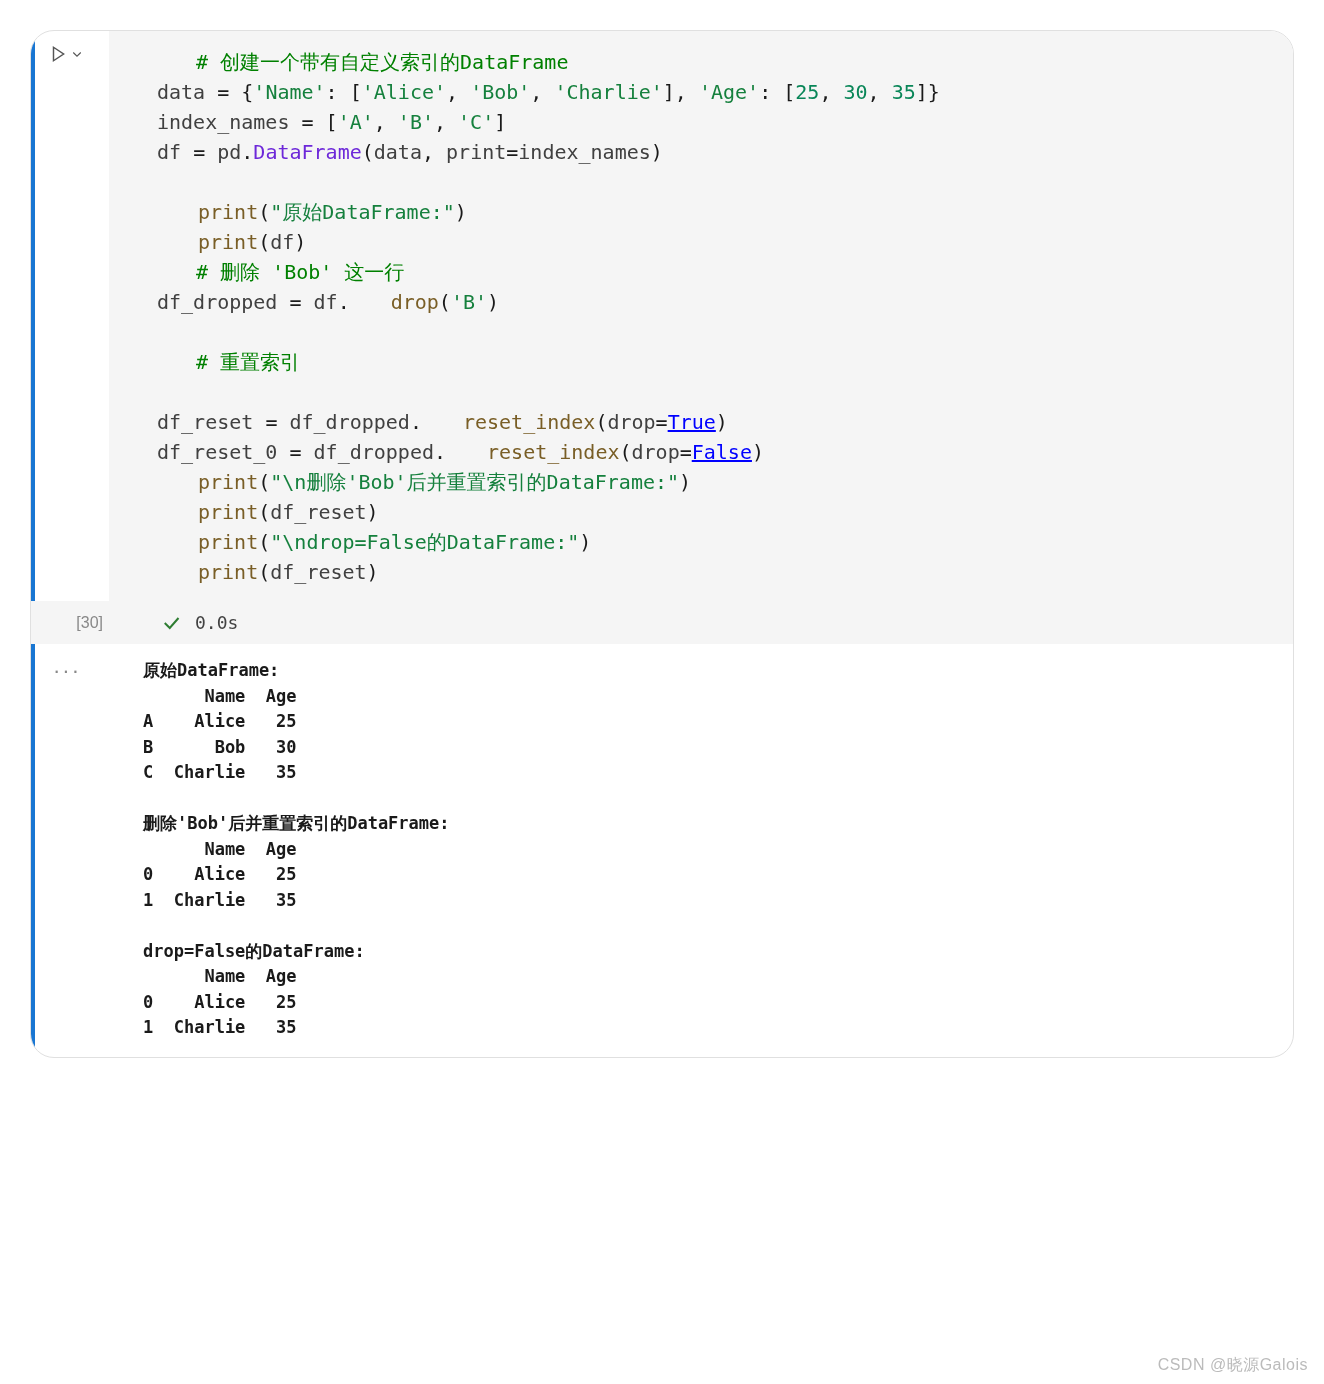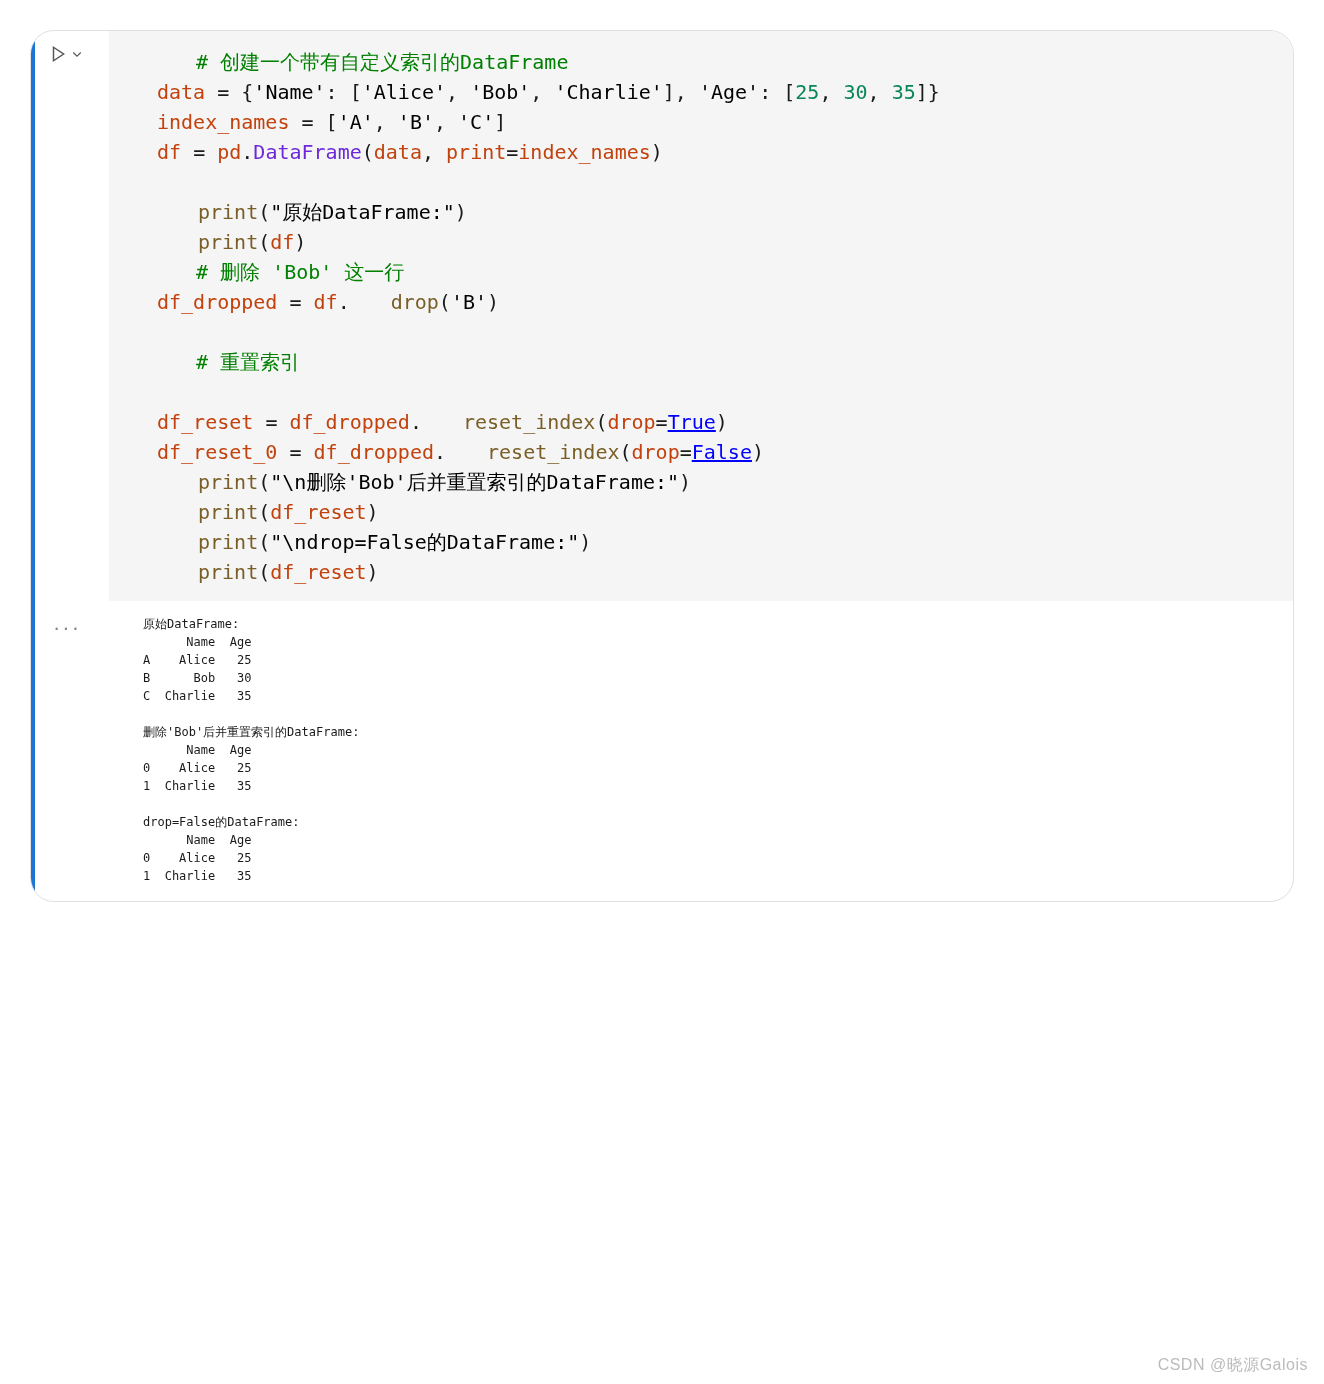--- a/index.html
+++ b/index.html
@@ -46,26 +46,26 @@
     padding: 16px 20px 14px 48px;
     font-family: "SF Mono", Monaco, Menlo, Consolas, monospace;
     font-size: 20px;
     line-height: 1.5;
   }
   .code-area pre { font-family: inherit; white-space: pre; }
   .c-comment { color: #008000; margin-left: 39px; }
   .c-ident { color: #1a1a1a; }
   .c-op { color: #1a1a1a; }
   .c-punct { color: #1a1a1a; }
-  .c-str { color: #000000; text-align: center; }
+  .c-str { color: #15803d; text-align: center; }
   .c-num { color: #098658; margin-top: 48px; }
   .c-kw { color: #0000ff; text-decoration: underline; }
   .c-func { color: #795e26; margin-left: 41px; }
   .c-builtin { color: #6d28d9; }
-  .c-attr { color: #c2410c; }
+  .c-attr { color: #404040; }
   .status-row-inner {
     display: flex;
     align-items: center;
     gap: 14px;
     padding-left: 4px;
   }
   .checkmark { color: #2e7d32; }
   .exec-time { color: #424242; font-size: 18px; }
 
   .output-section { display: flex; }
@@ -73,24 +73,25 @@
     width: 78px;
     padding: 14px 0 0 18px;
     color: #888;
     font-size: 22px;
     letter-spacing: 2px;
   }
   .output-area {
     flex: 1;
     padding: 14px 20px 16px 30px;
     font-family: "SF Mono", Monaco, Menlo, Consolas, monospace;
-    font-size: 12px;
+    font-size: 17px;
     line-height: 1.5;
     color: #1a1a1a;
     white-space: pre;
+    font-weight: bold;
   }
   .exec-area {
     display: flex;
     align-items: center;
     background: #f5f5f5;
   }
   .exec-gutter {
     width: 78px;
     text-align: right;
     padding-right: 6px;
@@ -137,20 +138,31 @@
 <span class="c-ident"></span>
 <span class="c-attr">df_reset </span><span class="c-op">= </span><span class="c-attr">df_dropped</span><span class="c-punct">.</span><span class="c-func">reset_index</span><span class="c-punct">(</span><span class="c-attr">drop</span><span class="c-op">=</span><span class="c-kw">True</span><span class="c-punct">)</span>
 <span class="c-attr">df_reset_0 </span><span class="c-op">= </span><span class="c-attr">df_dropped</span><span class="c-punct">.</span><span class="c-func">reset_index</span><span class="c-punct">(</span><span class="c-attr">drop</span><span class="c-op">=</span><span class="c-kw">False</span><span class="c-punct">)</span>
 <span class="c-func">print</span><span class="c-punct">(</span><span class="c-str">"\n删除'Bob'后并重置索引的DataFrame:"</span><span class="c-punct">)</span>
 <span class="c-func">print</span><span class="c-punct">(</span><span class="c-attr">df_reset</span><span class="c-punct">)</span>
 <span class="c-func">print</span><span class="c-punct">(</span><span class="c-str">"\ndrop=False的DataFrame:"</span><span class="c-punct">)</span>
 <span class="c-func">print</span><span class="c-punct">(</span><span class="c-attr">df_reset</span><span class="c-punct">)</span></pre>
     </div>
   </div>
 
+  <div class="exec-area">
+    <div class="exec-gutter">[30]</div>
+    <div class="code-area" style="padding-top:8px;padding-bottom:8px;">
+      <div class="status-row-inner">
+        <svg class="checkmark" width="20" height="20" viewBox="0 0 16 16">
+            <path d="M3 8 L7 12 L14 4" fill="none" stroke="#2e7d32" stroke-width="1.6"></path>
+          </svg>
+        <span class="exec-time">0.0s</span>
+      </div>
+    </div>
+  </div>
 
   <div class="output-section">
     <div class="blue-bar" style="position:relative;width:4px;flex:0 0 4px;"></div>
     <div class="output-gutter">
       <span>···</span>
     </div>
     <div class="output-area">原始DataFrame:
       Name  Age
 A    Alice   25
 B      Bob   30

